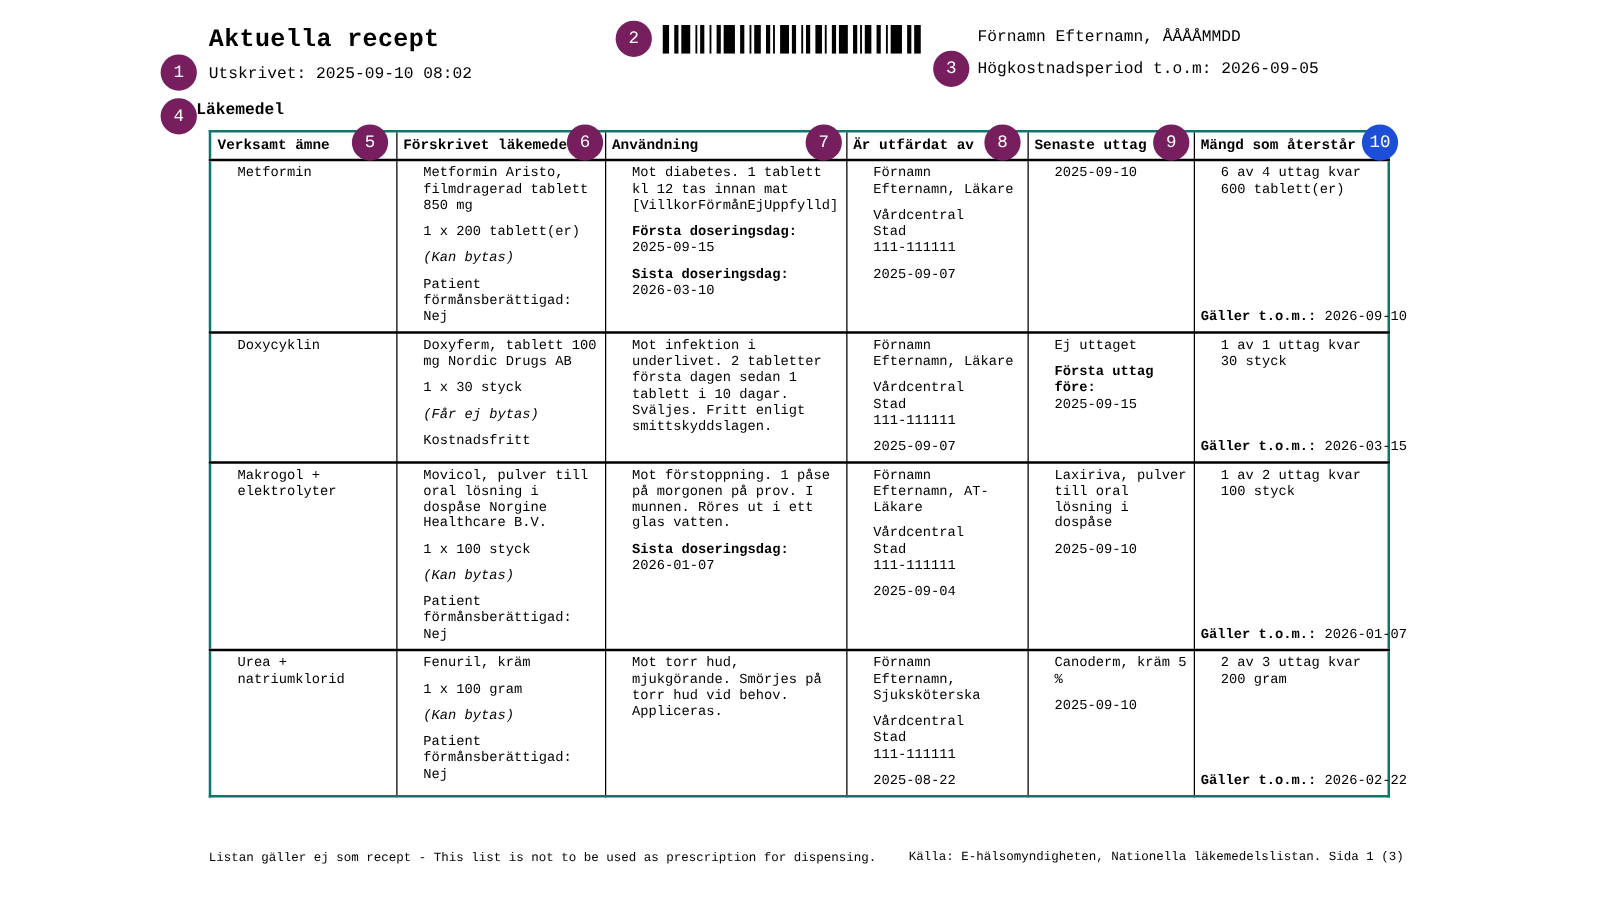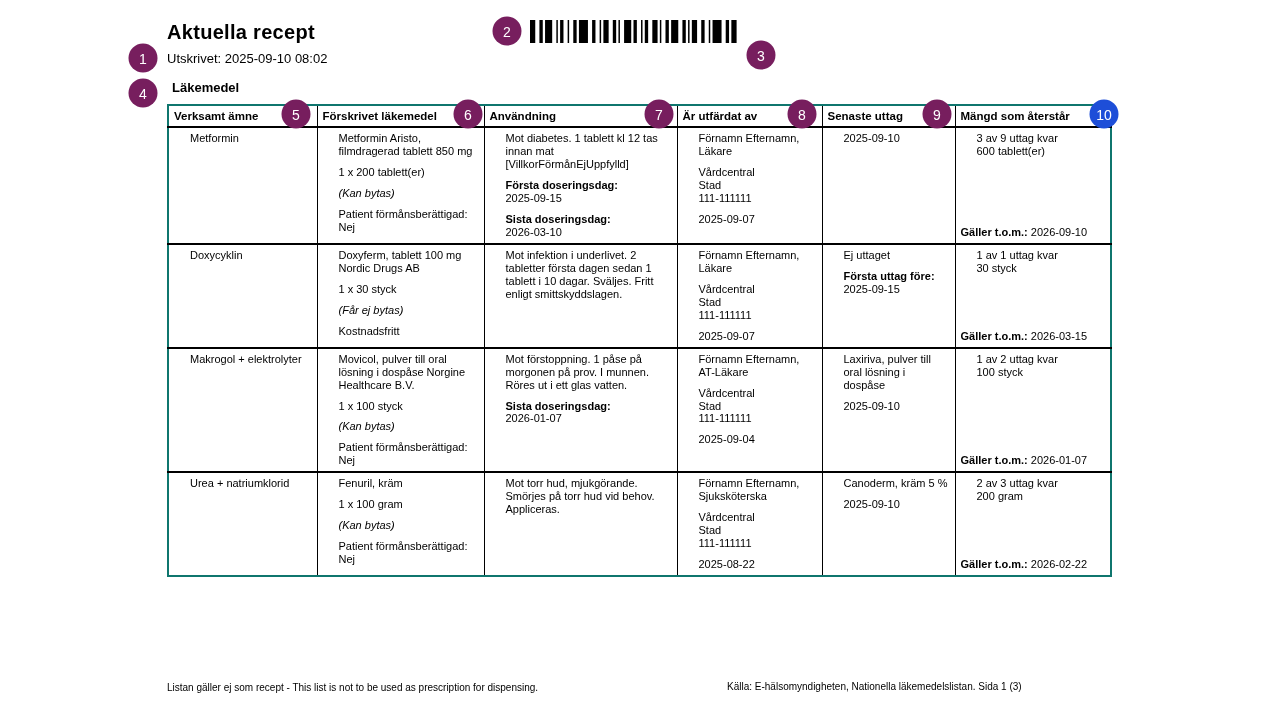--- a/index.html
+++ b/index.html
@@ -1,41 +1,41 @@
 <!DOCTYPE html>
 <html><head>
 <meta charset="utf-8">
 <style>
   html, body { margin: 0; padding: 0; background: #ffffff; }
   .page {
     position: relative;
     width: 1136px;
     height: 720px;
     background: #ffffff;
-    font-family: Liberation Sans, sans-serif;
+    font-family: Liberation Mono, monospace;
     color: #000;
     overflow: hidden;
   }
   .doc-title {
     position: absolute; left: 167px; top: 21px;
     font-size: 20px; font-weight: bold; margin: 0; letter-spacing: 0.3px;
   }
   .printed-line {
     position: absolute; left: 167px; top: 51px;
     font-size: 13px;
   }
   .barcode {
     position: absolute; left: 530px; top: 20px; width: 207px; height: 23px;
   }
   .header-right {
     position: absolute; left: 782px; top: 22px; font-size: 13px;
   }
   .header-right .hr-line { margin-bottom: 10px; line-height: 15px; }
   .section-title {
-    position: absolute; left: 172px; top: 80px;
+    position: absolute; left: 157px; top: 80px;
     font-size: 13px; font-weight: bold;
   }
   table.meds {
     position: absolute; left: 167px; top: 104px;
     width: 943px;
     border-collapse: collapse;
     table-layout: fixed;
     border: 2px solid #0f766e;
     font-size: 11px;
   }
@@ -114,20 +114,24 @@
         <rect x="158.07" y="0" width="1.48" height="23" fill="#000"></rect>
         <rect x="161.84" y="0" width="5.25" height="23" fill="#000"></rect>
         <rect x="171.25" y="0" width="3.36" height="23" fill="#000"></rect>
         <rect x="178.77" y="0" width="1.48" height="23" fill="#000"></rect>
         <rect x="182.54" y="0" width="9.01" height="23" fill="#000"></rect>
         <rect x="195.71" y="0" width="3.36" height="23" fill="#000"></rect>
         <rect x="201.35" y="0" width="5.25" height="23" fill="#000"></rect>
       </svg>
   </div>
 
+  <div class="header-right">
+    <div class="hr-line">Förnamn Efternamn, ÅÅÅÅMMDD</div>
+    <div class="hr-line">Högkostnadsperiod t.o.m: 2026-09-05</div>
+  </div>
 
   <div class="section-title">Läkemedel</div>
 
   <table class="meds">
     <colgroup>
       <col style="width:149px">
         <col style="width:167px">
         <col style="width:193px">
       <col style="width:145px">
         <col style="width:133px">
@@ -163,21 +167,21 @@
             <p class="cell-p">Förnamn Efternamn, Läkare</p>
             <p class="cell-p">Vårdcentral
 Stad
 111-111111</p>
             <p class="cell-p">2025-09-07</p>
           </td>
           <td>
             <p class="cell-p">2025-09-10</p>
           </td>
           <td>
-            <p class="cell-p">3 av 9 uttag kvar
+            <p class="cell-p">6 av 4 uttag kvar
 600 tablett(er)</p>
             <div class="valid-until"><b>Gäller t.o.m.:</b> 2026-09-10</div>
           </td>
         </tr>
         <tr style="height: 99px;">
           <td>
             <p class="cell-p">Doxycyklin</p>
           </td>
           <td>
             <p class="cell-p">Doxyferm, tablett 100 mg Nordic Drugs AB</p>

